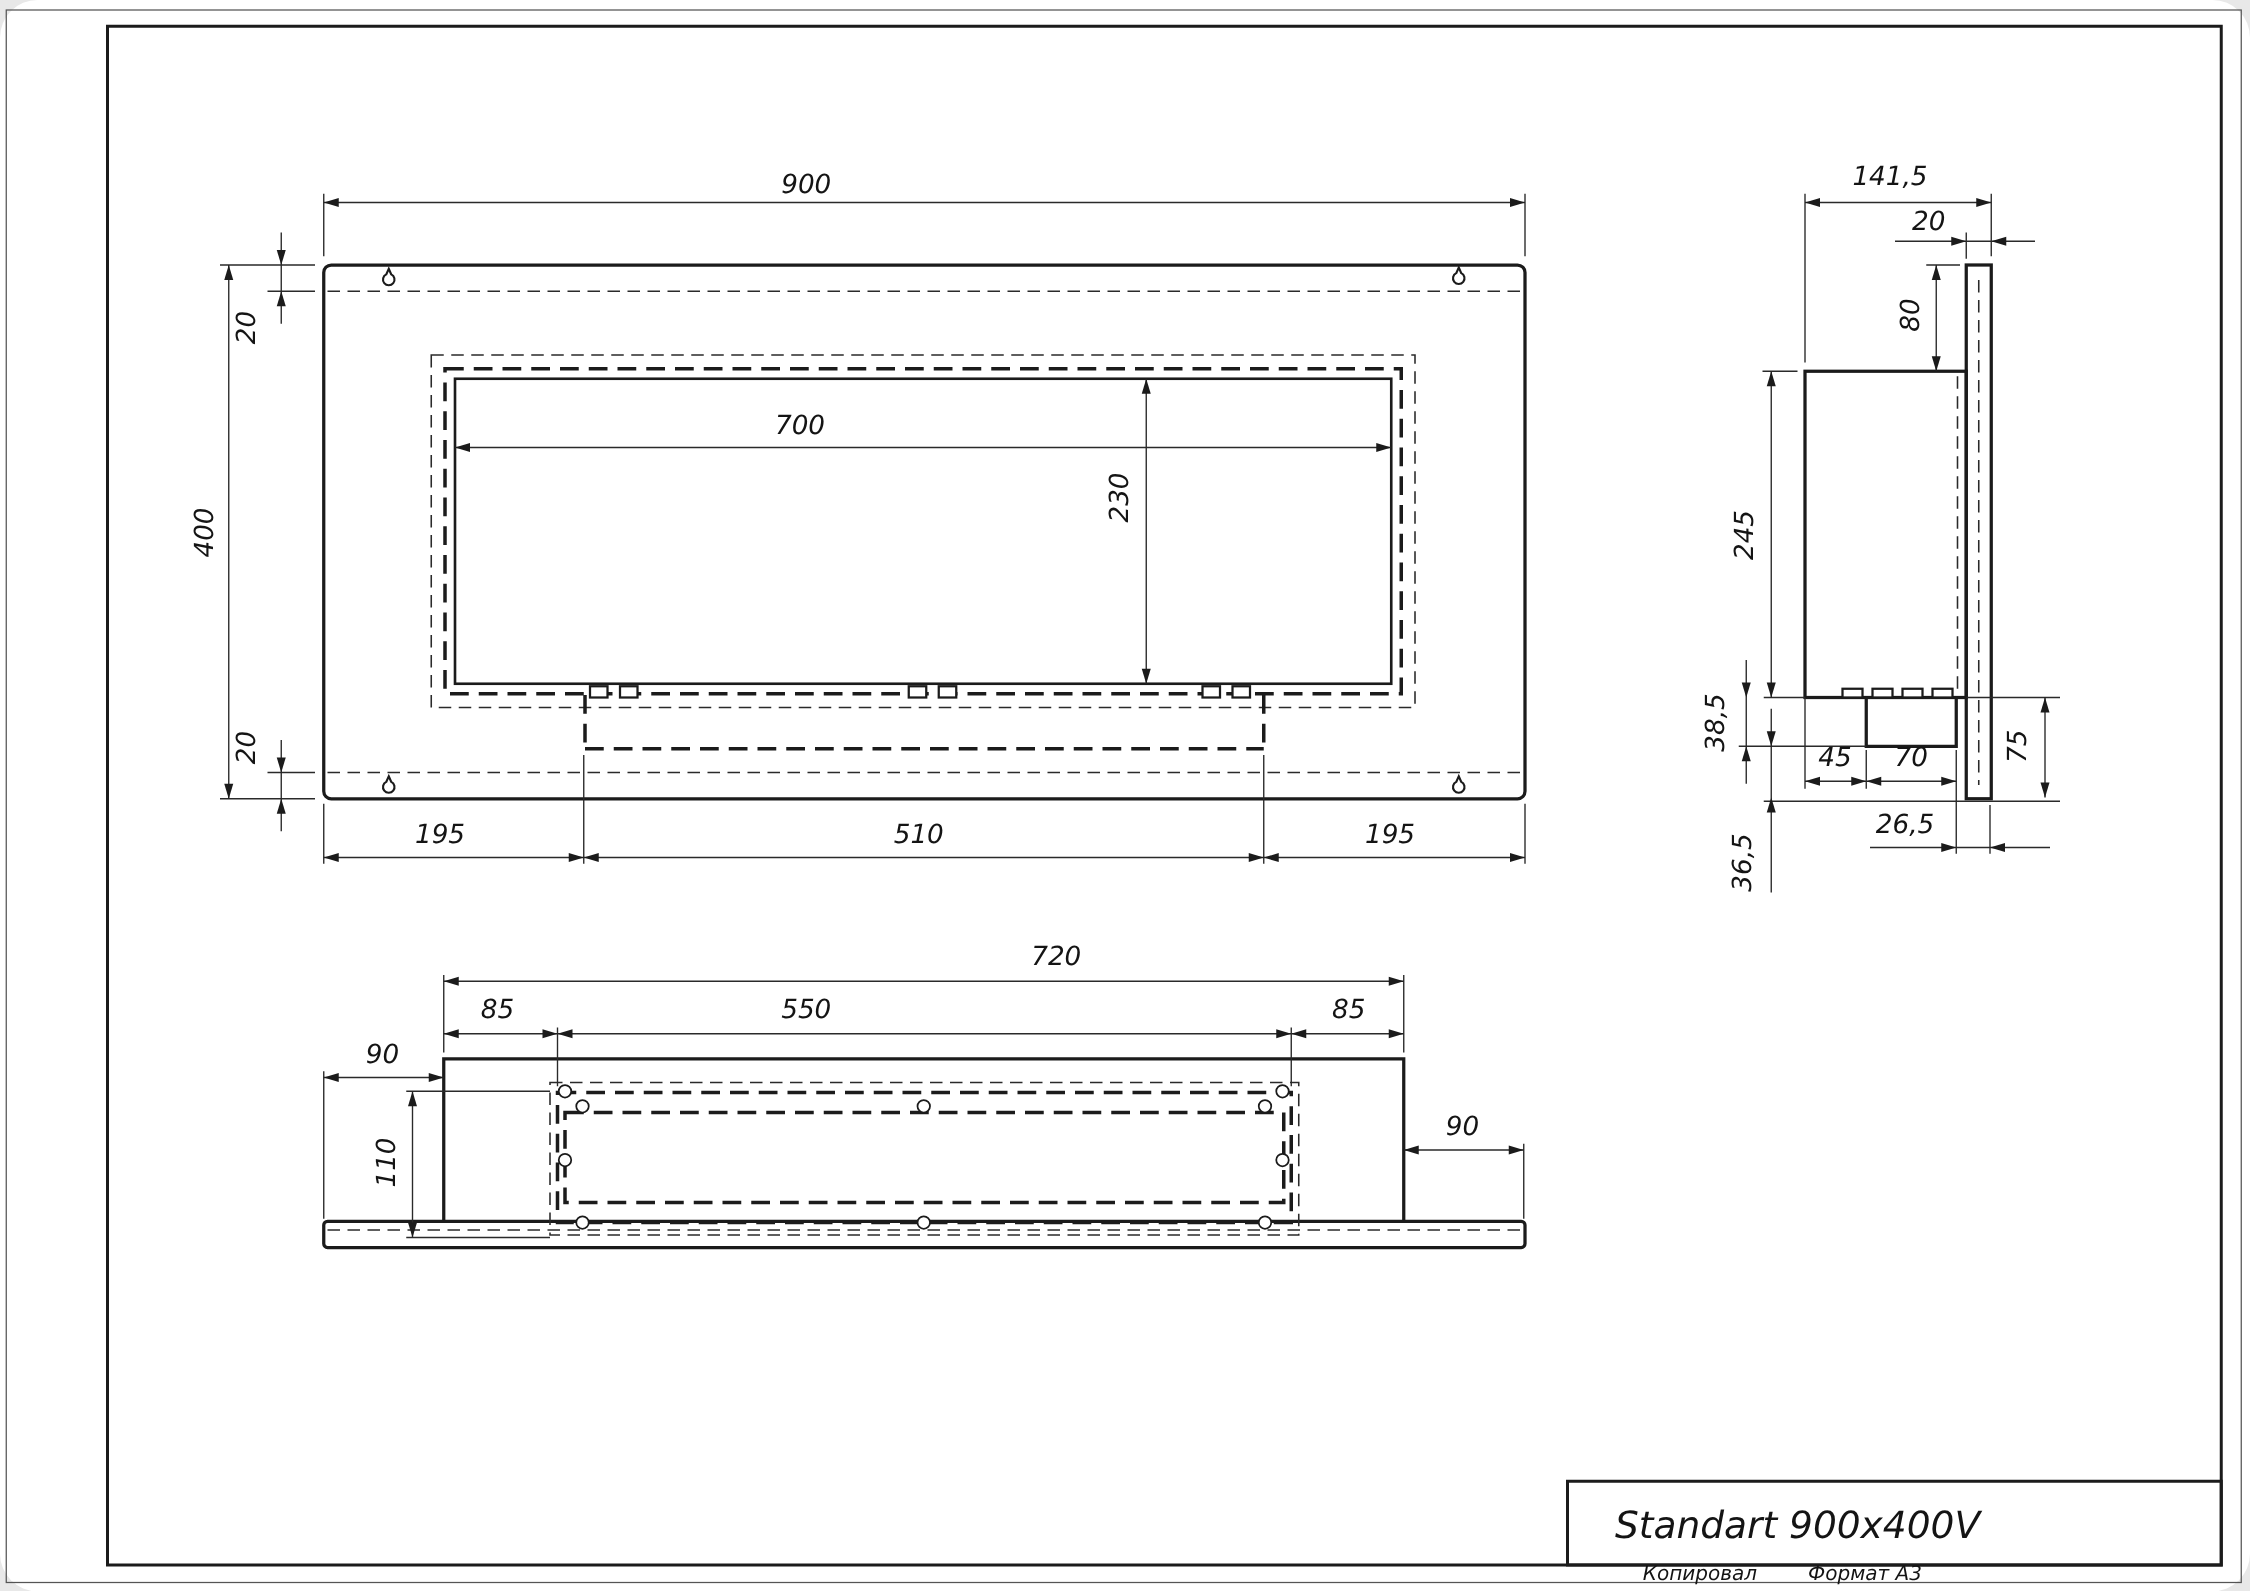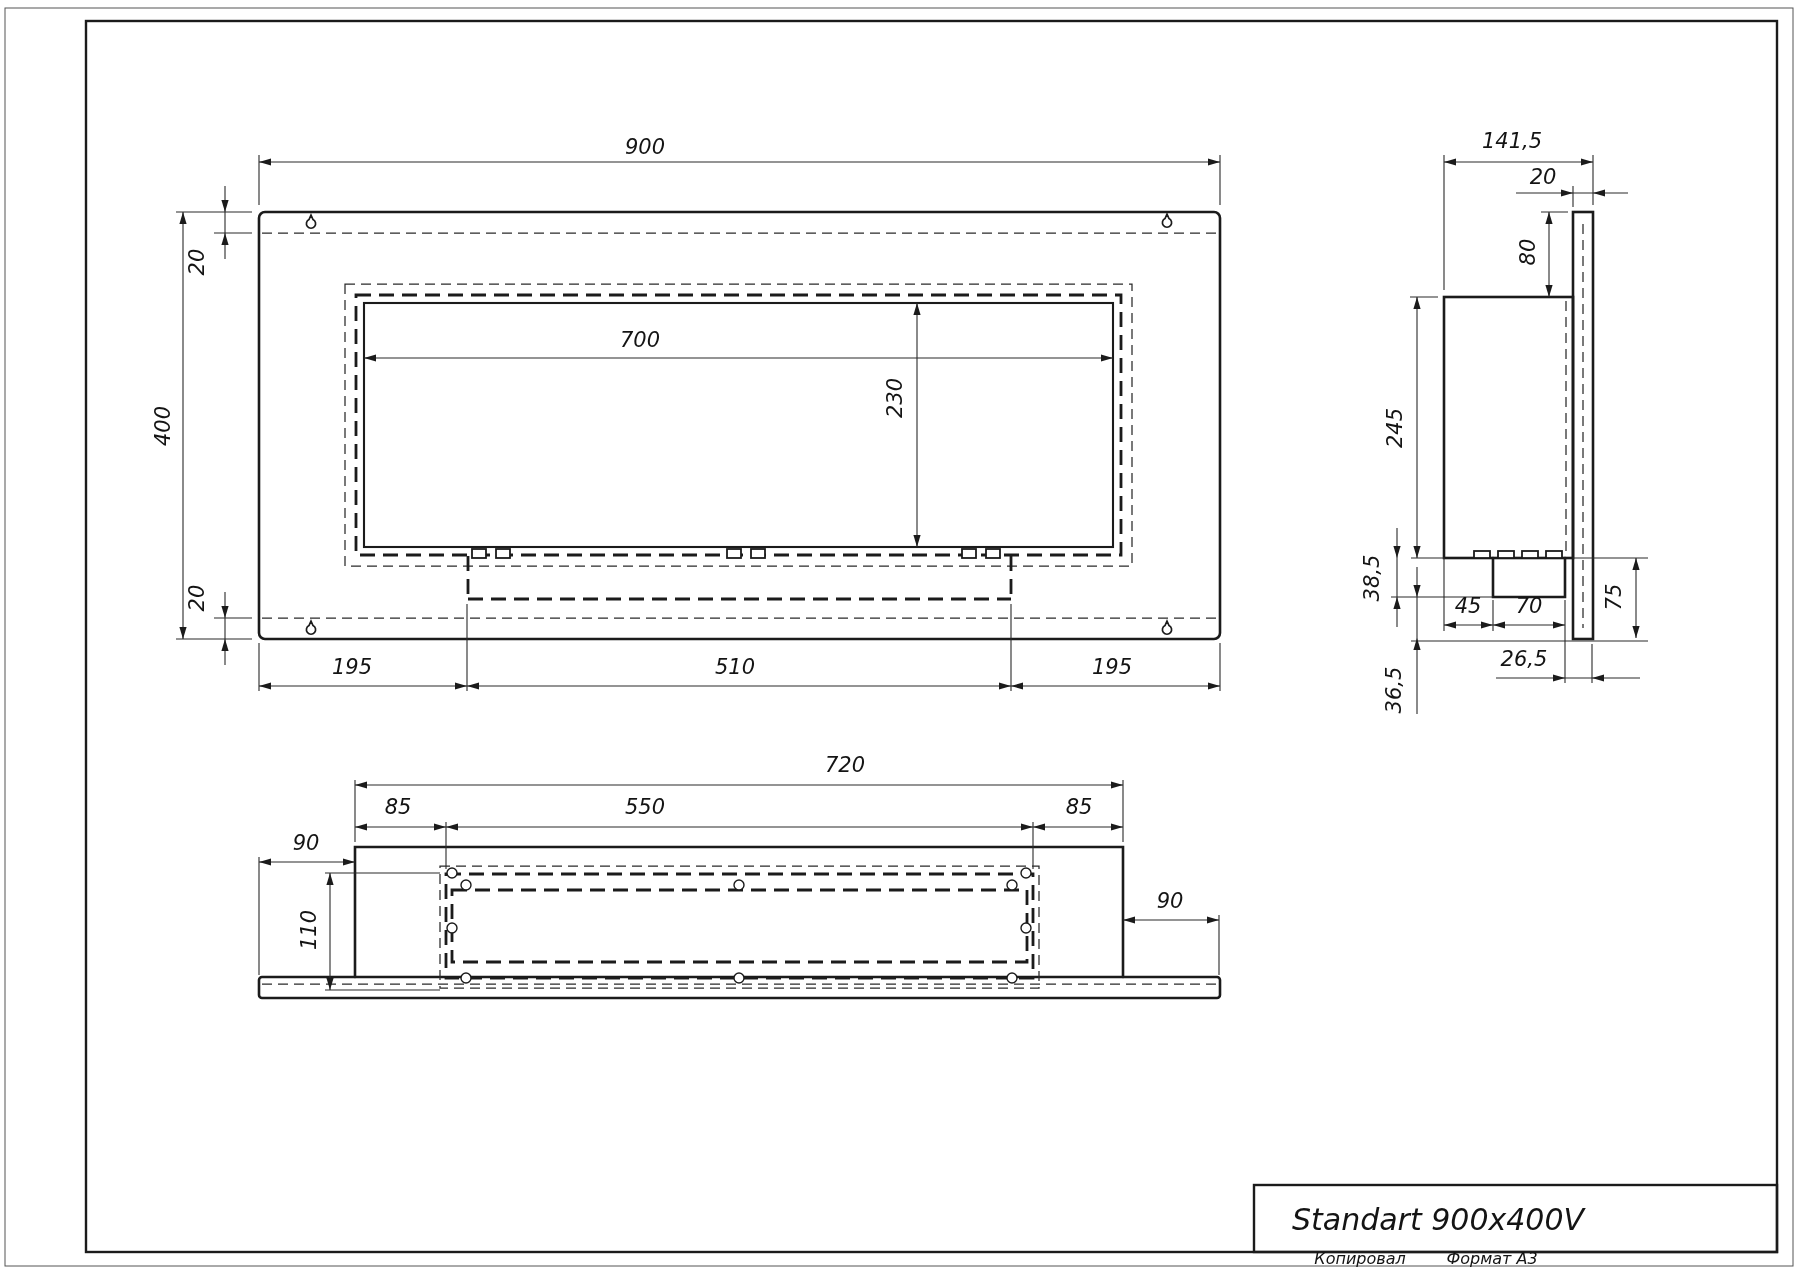--- a/index.html
+++ b/index.html
@@ -1,17 +1,17 @@
 <!DOCTYPE html>
 <html><head>
 <meta charset="utf-8">
 <style>
   html,body{margin:0;padding:0;background:#e8e8e8;}
   .sheet{width:1800px;height:1273px;background:#ffffff;position:relative;margin:0 auto;
-         font-family:"DejaVu Sans",sans-serif;}
+         font-family:"DejaVu Sans",sans-serif;border-radius:30px;}
   svg{display:block}
   
   .thick{stroke:#1b1b1b;stroke-width:2.6;fill:none;stroke-linecap:round;}
   .med{stroke:#1b1b1b;stroke-width:2.1;fill:none;}
   .thin{stroke:#2a2a2a;stroke-width:1.1;fill:none;}
   .dashT{stroke:#1b1b1b;stroke-width:2.8;fill:none;stroke-dasharray:15 8;}
   .dashN{stroke:#2a2a2a;stroke-width:1.25;fill:none;stroke-dasharray:10 6;}
   .frame{stroke:#1b1b1b;stroke-width:2.4;fill:none;}
   .paper{stroke:#555;stroke-width:1;fill:none;}
   .arw{fill:#1b1b1b;stroke:none;}

